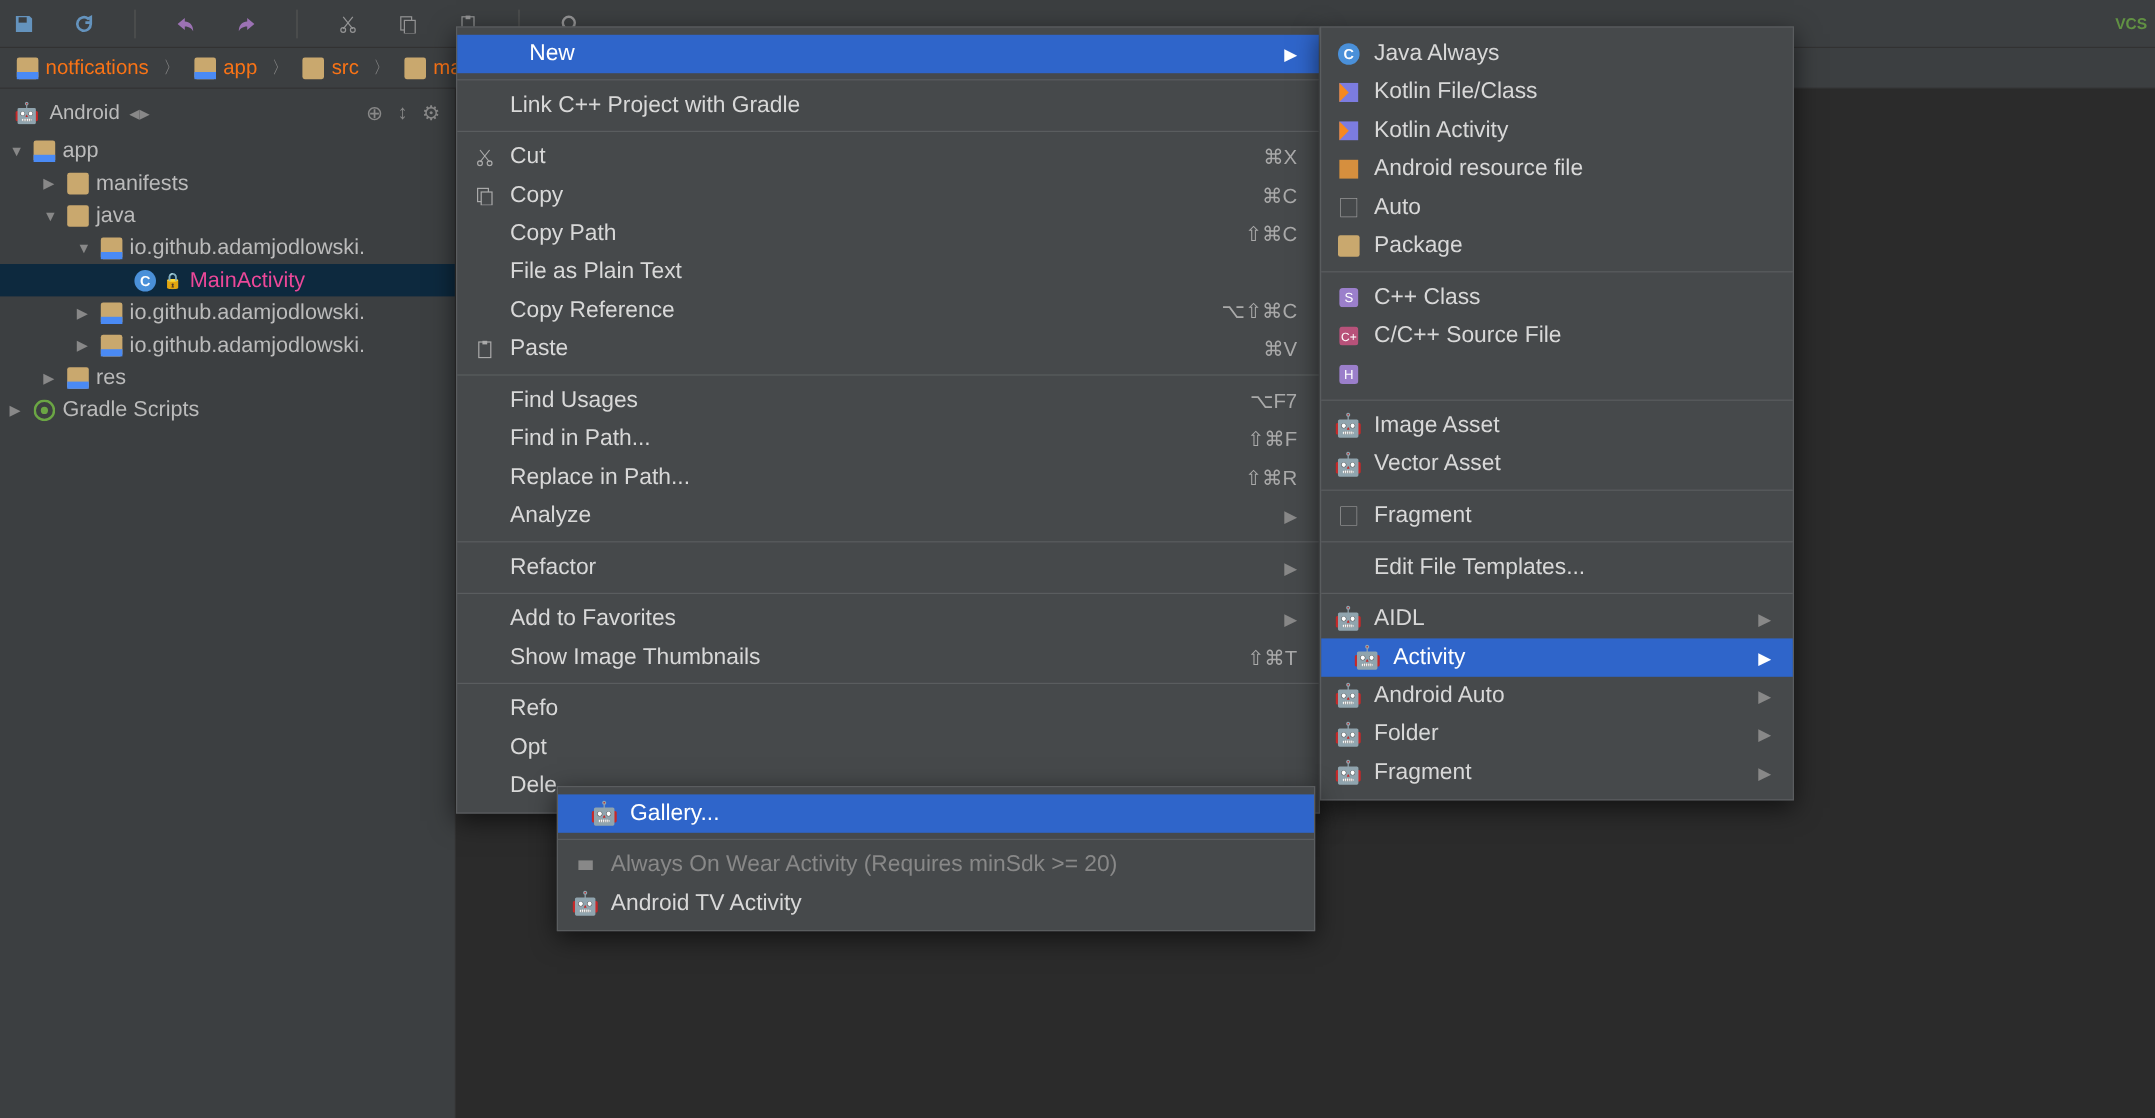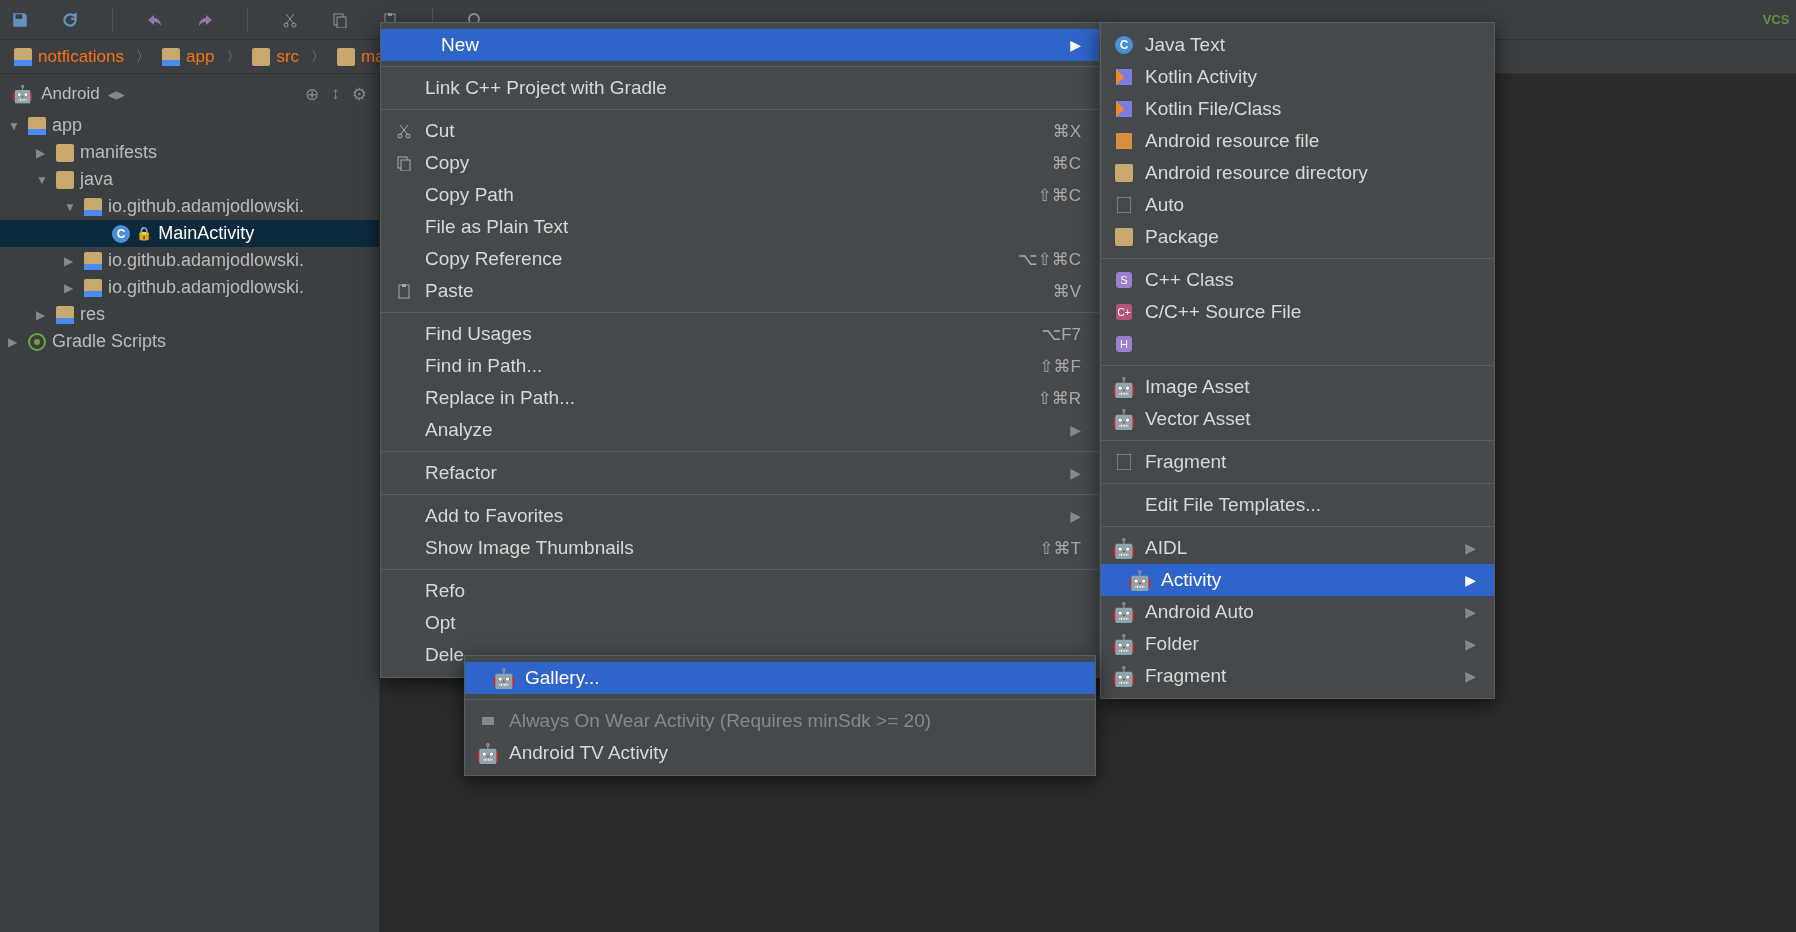--- a/index.html
+++ b/index.html
@@ -21,21 +21,21 @@
 .sidebar-header { display:flex; align-items:center; padding: 4px 12px; gap: 8px; color:#bbbbbb; height: 28px;}
 .sidebar-header-actions { margin-left: auto; display: flex; gap: 12px; color: #888;}
 
 .tree { padding: 4px 0; }
 .tree-row { display: flex; align-items: center; padding: 3px 8px; gap: 6px; cursor: pointer; font-size: 18px; }
 .tree-row.indent-0 { padding-left: 8px; }
 .tree-row.indent-1 { padding-left: 36px; }
 .tree-row.indent-2 { padding-left: 64px; }
 .tree-row.indent-3 { padding-left: 92px; }
 .tree-row.selected { background: #0d293e; }
-.tree-row.selected .tree-label { color: #ffffff; }
+.tree-row.selected .tree-label { color: #ec4899; }
 .tree-arrow { width: 14px; color: #888; font-size: 12px; }
 .tree-label { color: #bbbbbb; }
 
 .editor { flex: 1; background: #2b2b2b; }
 
 
 .context-menu { position: absolute; background: #46494b; border: 1px solid #5a5d5f; box-shadow: 0 6px 20px rgba(0,0,0,0.6); padding: 6px 0; z-index: 100; min-width: 300px; }
 .menu-item { display: flex; align-items: center; padding: 5px 18px 5px 12px; gap: 10px; cursor: pointer; color: #d8d8d8; font-size: 19px; white-space: nowrap; }
 .menu-item.highlighted { background: #2f65ca; color: #fff; padding-left: 28px; }
 .menu-item-icon { width: 22px; height: 22px; display: flex; align-items: center; justify-content: center; flex-shrink: 0;}
@@ -309,53 +309,47 @@
       <span class="menu-item-icon"></span>
       <span class="menu-item-label">Dele</span>
     </div>
 </div>
 
 <div class="context-menu" style="left:1100px; top:22px; width:395px;">
   <div class="menu-item">
       <span class="menu-item-icon">
         <span class="ic ic-c-blue">C</span>
       </span>
-      <span class="menu-item-label">Java Text</span>
+      <span class="menu-item-label">Java Always</span>
     </div>
   <div class="menu-item">
       <span class="menu-item-icon">
         <svg width="16" height="16">
           <rect width="16" height="16" fill="#7c7ce0"></rect>
           <path fill="#f6891f" d="M0 0l8 8-8 8z"></path>
         </svg>
       </span>
-      <span class="menu-item-label">Kotlin Activity</span>
+      <span class="menu-item-label">Kotlin File/Class</span>
     </div>
   <div class="menu-item">
       <span class="menu-item-icon">
         <svg width="16" height="16">
           <rect width="16" height="16" fill="#7c7ce0"></rect>
           <path fill="#f6891f" d="M0 0l8 8-8 8z"></path>
         </svg>
       </span>
-      <span class="menu-item-label">Kotlin File/Class</span>
+      <span class="menu-item-label">Kotlin Activity</span>
     </div>
   <div class="menu-item">
       <span class="menu-item-icon">
         <svg width="16" height="16">
           <rect width="16" height="16" fill="#d68f3e"></rect>
         </svg>
       </span>
       <span class="menu-item-label">Android resource file</span>
-    </div>
-  <div class="menu-item">
-      <span class="menu-item-icon">
-        <span class="ic ic-folder"></span>
-      </span>
-      <span class="menu-item-label">Android resource directory</span>
     </div>
   <div class="menu-item">
       <span class="menu-item-icon">
         <svg width="14" height="16">
           <rect width="14" height="16" fill="none" stroke="#aaa"></rect>
         </svg>
       </span>
       <span class="menu-item-label">Auto</span>
     </div>
   <div class="menu-item">

